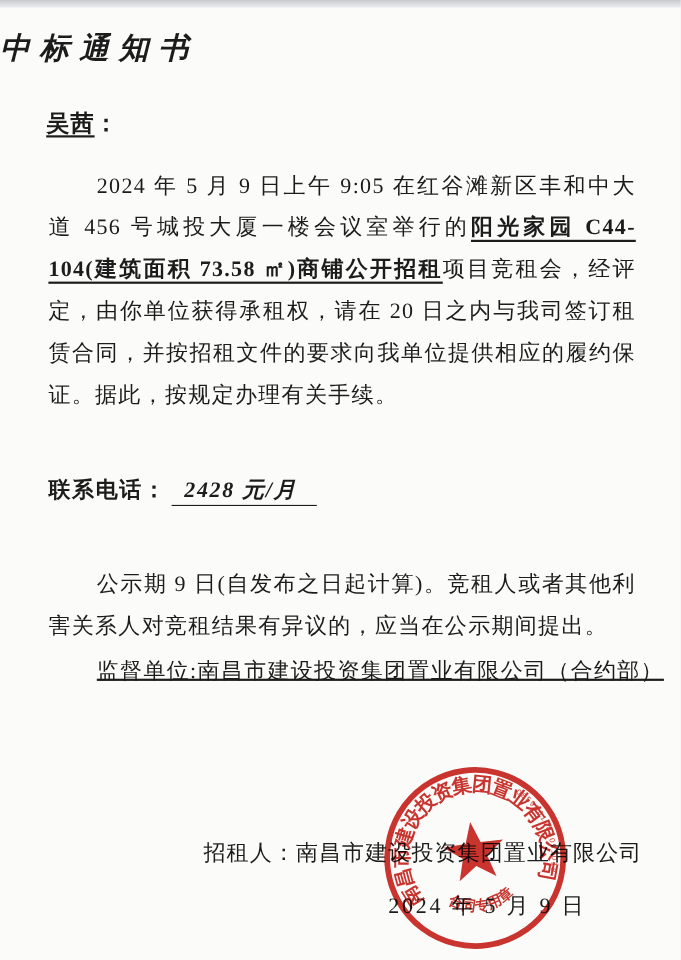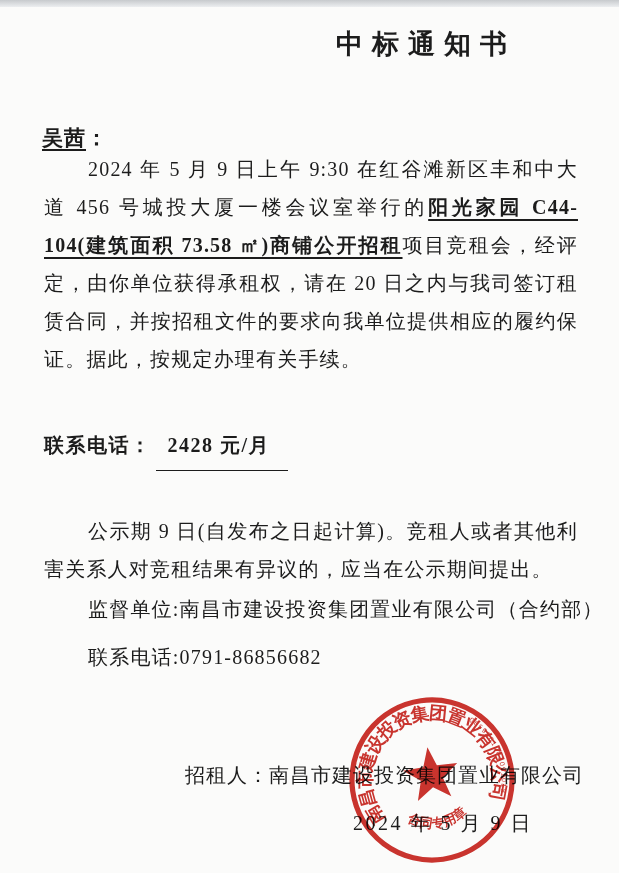--- a/index.html
+++ b/index.html
@@ -8,51 +8,51 @@
     background:#fbfbfa; overflow:hidden;
     font-family:"Liberation Serif","DejaVu Serif",serif;
     color:#1c1c1c;
   }
   .scan-bar {
     position:absolute; top:0; left:0; right:0; height:7px;
     background:linear-gradient(#c7cacd,#eceef0);
   }
   .title {
     position:absolute; top:26px; left:0; width:516px; margin:0;
-    text-align:right; font-size:27px; font-weight:bold; letter-spacing:9px;
+    text-align:left; font-size:27px; font-weight:bold; letter-spacing:9px;font-style:italic;
   }
   .recipient {
-    position:absolute; top:124px; left:42px;
+    position:absolute; top:98px; left:42px;
     font-size:21px; font-weight:bold; letter-spacing:1px;
   }
   .recipient .uname { text-decoration:underline; text-underline-offset:4px; text-decoration-thickness:1.5px; }
   .para {
     position:absolute; left:44px; width:534px; margin:0;
     font-size:20px; line-height:38px; letter-spacing:1.2px;
     text-align:justify; text-indent:2.2em;
   }
   .p1 { top:150px; }
   .p2 { top:512px; }
   .em-underline {
     font-weight:bold; text-decoration:underline;
     text-decoration-thickness:1.5px; text-underline-offset:5px;
   }
   .result {
     position:absolute; top:432px; left:44px;
     font-size:20px; font-weight:bold; letter-spacing:1.5px;
   }
   .result-value {
     border-bottom:1.5px solid #1c1c1c;
-    padding:0 18px 14px 12px; margin-left:4px;
+    padding:0 18px 2px 12px; margin-left:4px;font-style:italic;
   }
   .info-line {
     position:absolute; left:88px;
     font-size:20px; letter-spacing:1.2px;
   }
-  .supervisor { top:596px; }
+  .supervisor { top:596px;text-decoration:underline; }
   .phone { top:644px; }
   .sig-line {
     position:absolute; top:762px; left:185px;
     font-size:20px; letter-spacing:1px;
   }
   .sig-date {
     position:absolute; top:810px; left:353px;
     font-size:20px; letter-spacing:2.5px;
   }
   .stamp {
@@ -70,31 +70,30 @@
 <div class="page">
 
   <div class="scan-bar"></div>
 
   <h1 class="title">中标通知书</h1>
 
   <div class="recipient">
     <span class="uname">吴茜</span><span>：</span>
   </div>
 
-  <p class="para p1"><span>2024 年 5 月 9 日上午 9:30 在红谷滩新区丰和中大道 456 号城投大厦一楼会议室举行的</span><span class="em-underline">阳光家园 C44-104(建筑面积 73.58 ㎡)商铺公开招租</span><span>项目竞租会，经评定，由你单位获得承租权，请在 20 日之内与我司签订租赁合同，并按招租文件的要求向我单位提供相应的履约保证。据此，按规定办理有关手续。</span></p>
+  <p class="para p1"><span>2024 年 5 月 9 日上午 9:05 在红谷滩新区丰和中大道 456 号城投大厦一楼会议室举行的</span><span class="em-underline">阳光家园 C44-104(建筑面积 73.58 ㎡)商铺公开招租</span><span>项目竞租会，经评定，由你单位获得承租权，请在 20 日之内与我司签订租赁合同，并按招租文件的要求向我单位提供相应的履约保证。据此，按规定办理有关手续。</span></p>
 
   <div class="result">
     <span>联系电话：</span><span class="result-value">2428 元/月</span>
   </div>
 
   <p class="para p2">公示期 9 日(自发布之日起计算)。竞租人或者其他利害关系人对竞租结果有异议的，应当在公示期间提出。</p>
 
   <div class="info-line supervisor">监督单位:南昌市建设投资集团置业有限公司（合约部）</div>
 
-  <div class="info-line phone">联系电话:0791-86856682</div>
 
   <div class="sig-line">
     <span>招租人：</span><span>南昌市建设投资集团置业有限公司</span>
   </div>
 
   <div class="sig-date">2024 年 5 月 9 日</div>
 
   <svg class="stamp" viewBox="0 0 200 200" xmlns="http://www.w3.org/2000/svg">
     <circle cx="100" cy="100" r="92" fill="none" stroke-width="6" stroke="#c8251f"></circle>
     <path id="nameArc" d="M 40.6,137.1 A 70,70 0 1 1 159.4,137.1" fill="none"></path>

